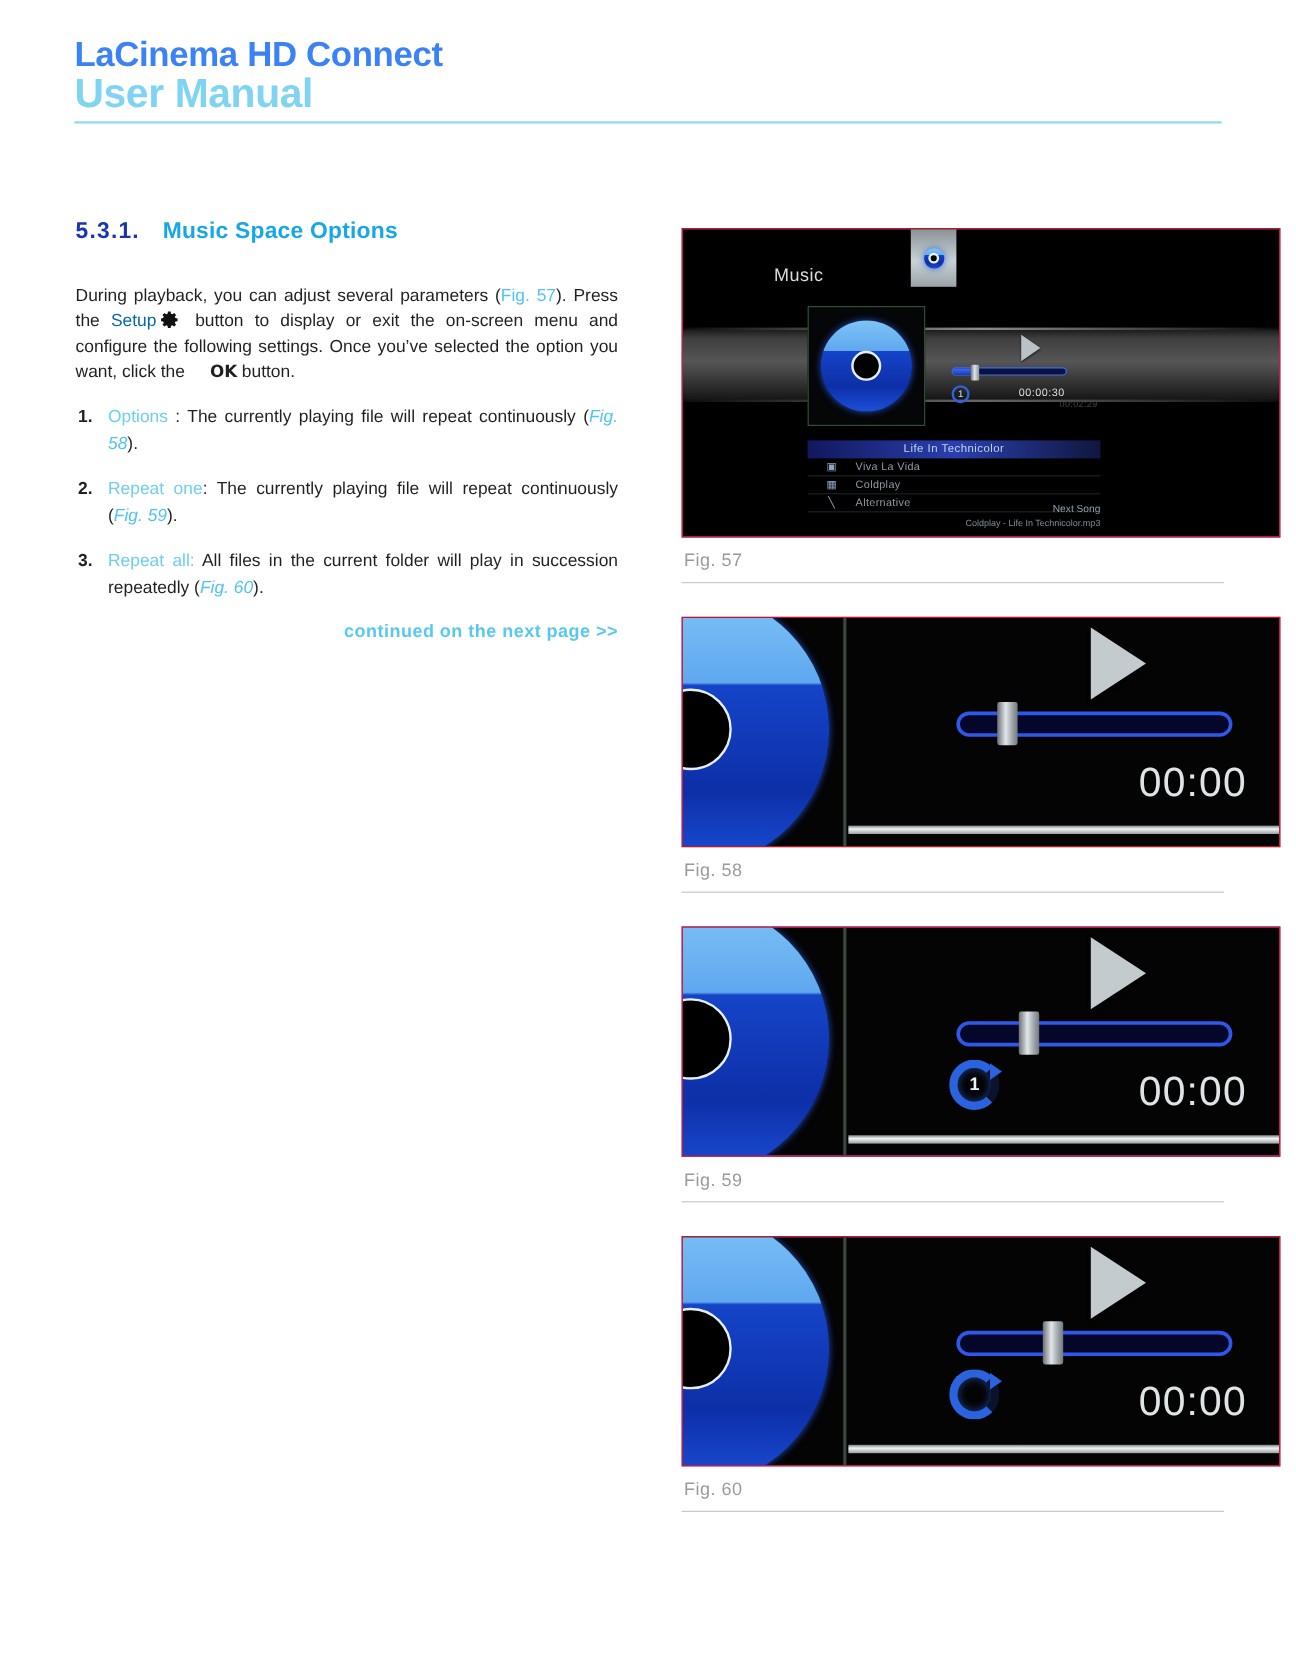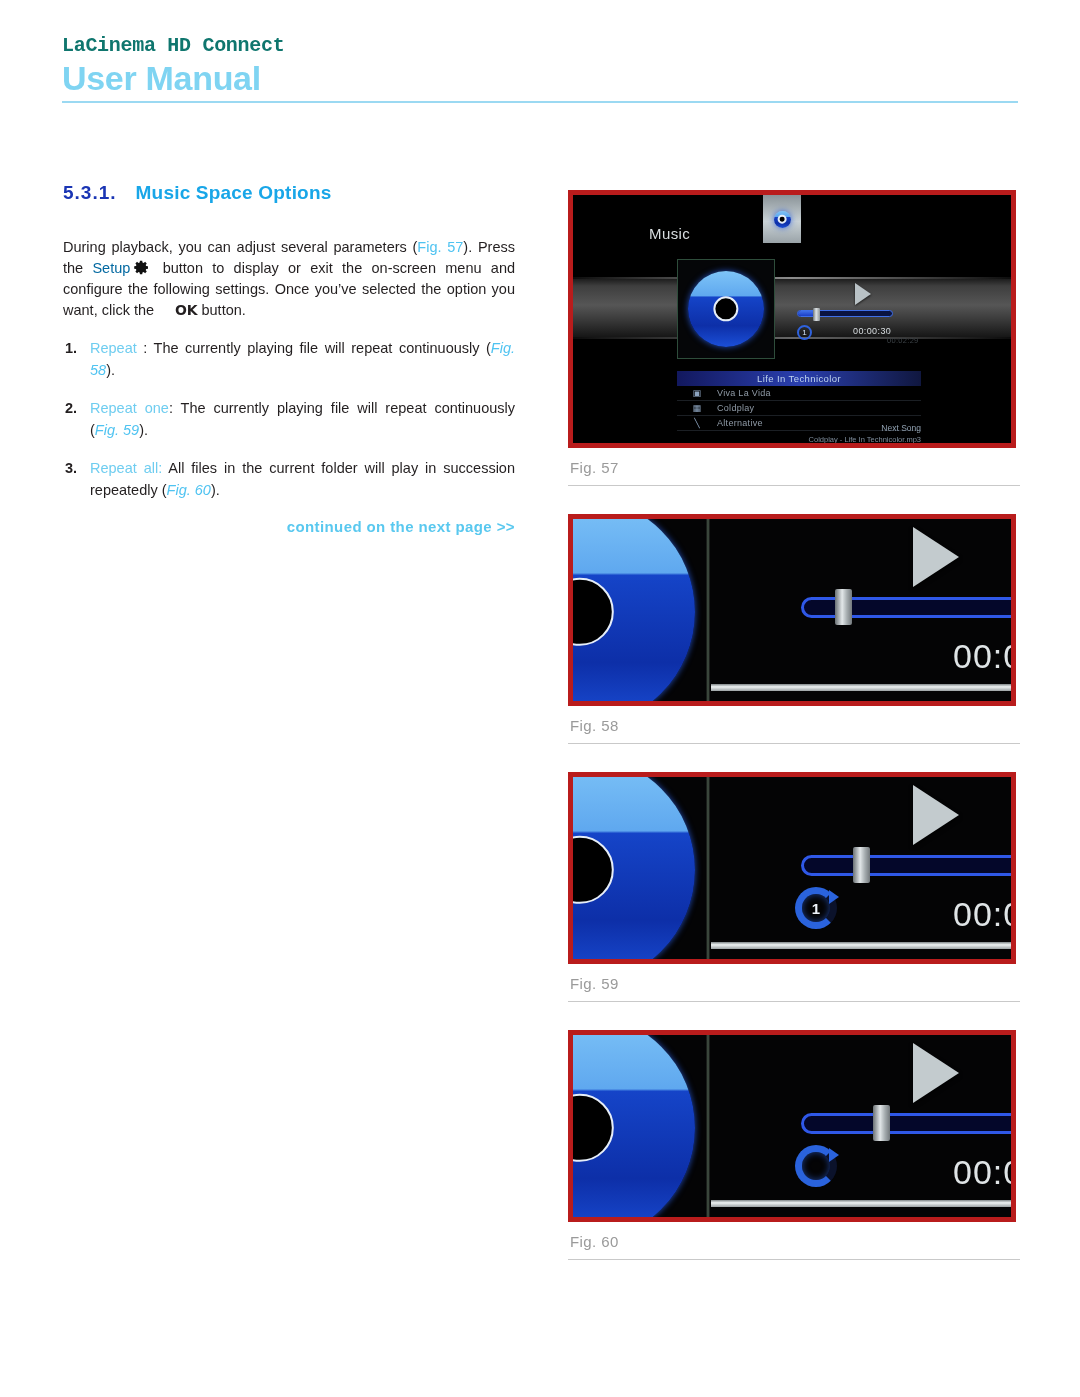--- a/index.html
+++ b/index.html
@@ -8,22 +8,22 @@
     background: #ffffff;
     font-family: "Liberation Sans", sans-serif;
   }
   .page { position: relative; width: 1080px; height: 1397px; overflow: hidden; }
 
   
   .header { position: absolute; left: 0; top: 0; width: 1080px; height: 110px; }
   .hdr-left  { position: absolute; left: 62px; top: 30px; }
   .hdr-right { position: absolute; right: 62px; top: 30px; text-align: right; }
   .hdr-title {
-    font-size: 20px; font-weight: bold; letter-spacing: -0.3px;
-    color: #0f766e; line-height: 32px; white-space: nowrap; font-family: Liberation Mono, monospace;
+    font-size: 29px; font-weight: bold; letter-spacing: -0.3px;
+    color: #3b82f6; line-height: 32px; white-space: nowrap;
   }
   .hdr-sub {
     font-size: 34px; font-weight: bold; letter-spacing: -0.3px;
     color: #7fd4f2; line-height: 32px; white-space: nowrap;
   }
   .hdr-section {
     font-size: 18px; font-weight: bold; color: #1a35b4;
     line-height: 27px; white-space: nowrap;
   }
   .hdr-page {
@@ -76,22 +76,22 @@
   .cont-next {
     margin-top: 14px; text-align: right;
     font-size: 15px; font-weight: bold; color: #59c8ef;
     letter-spacing: 0.4px;
   }
 
   
   .right-col { position: absolute; left: 568px; top: 190px; width: 452px; }
   .fig-block { margin-bottom: 28px; }
   .fig-frame {
-    width: 448px; background: #d946ef; overflow: hidden; position: relative;
-    border: 5px solid #b91c1c;
+    width: 499px; background: #d946ef; overflow: hidden; position: relative;
+    border: 1px solid #b91c1c;
   }
   .fig-frame.h57 { height: 258px; }
   .fig-frame.h-crop { height: 192px; }
   .fig-cap {
     font-size: 15px; color: #9a9a9a; padding: 11px 0 9px 2px;
     letter-spacing: 0.4px;
   }
   .fig-rule { height: 1px; background: #c9c9c9; width: 452px; }
 
   
@@ -271,21 +271,21 @@
     <p class="body-p">
       <span>During playback, you can adjust several parameters (</span><span class="figref">Fig. 57</span><span>). Press the </span><span class="blue">Setup</span><span class="gear"><svg viewBox="0 0 24 24" width="17" height="17">
             <path fill="#111" d="M12 8.2a3.8 3.8 0 100 7.6 3.8 3.8 0 000-7.6zm0 5.9a2.1 2.1 0 110-4.2 2.1 2.1 0 010 4.2z"></path>
             <path fill="#111" d="M21.2 13.6l-.1-3.2-2.5-.4a6.9 6.9 0 00-.7-1.7l1.5-2-2.3-2.3-2 1.5a6.9 6.9 0 00-1.7-.7l-.4-2.5h-3.2l-.4 2.5c-.6.2-1.2.4-1.7.7l-2-1.5L3.4 6.3l1.5 2c-.3.5-.5 1.1-.7 1.7l-2.5.4v3.2l2.5.4c.2.6.4 1.2.7 1.7l-1.5 2 2.3 2.3 2-1.5c.5.3 1.1.5 1.7.7l.4 2.5h3.2l.4-2.5c.6-.2 1.2-.4 1.7-.7l2 1.5 2.3-2.3-1.5-2c.3-.5.5-1.1.7-1.7l2.6-.4z"></path>
           </svg></span><span> button to display or exit the on-screen menu and configure the following settings.  Once you’ve selected the option you want, click the </span><span class="ok">OK</span><span> button.</span>
     </p>
 
     <ol class="olist">
 
       <li class="oitem">
-        <span class="marker">1.</span><span class="term">Repeat</span><span> : </span><span>The currently playing file will repeat continuously (</span><span class="figref">Fig. 58</span><span>).</span>
+        <span class="marker">1.</span><span class="term">Options</span><span> : </span><span>The currently playing file will repeat continuously (</span><span class="figref">Fig. 58</span><span>).</span>
       </li>
 
       <li class="oitem">
         <span class="marker">2.</span><span class="term">Repeat one</span><span>: </span><span>The currently playing file will repeat continuously (</span><span class="figref">Fig. 59</span><span>).</span>
       </li>
 
       <li class="oitem">
         <span class="marker">3.</span><span class="term">Repeat all:</span><span> </span><span>All files in the current folder will play in succession repeatedly (</span><span class="figref">Fig. 60</span><span>).</span>
       </li>
 

